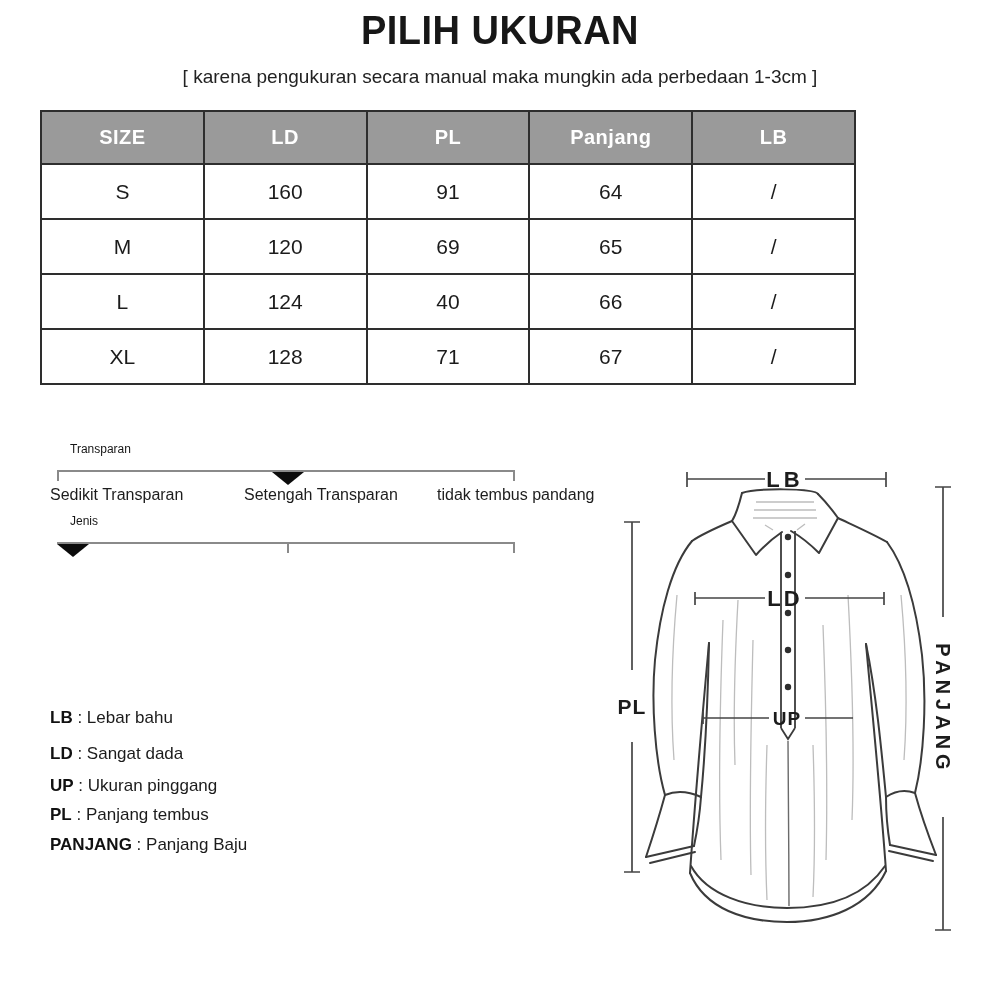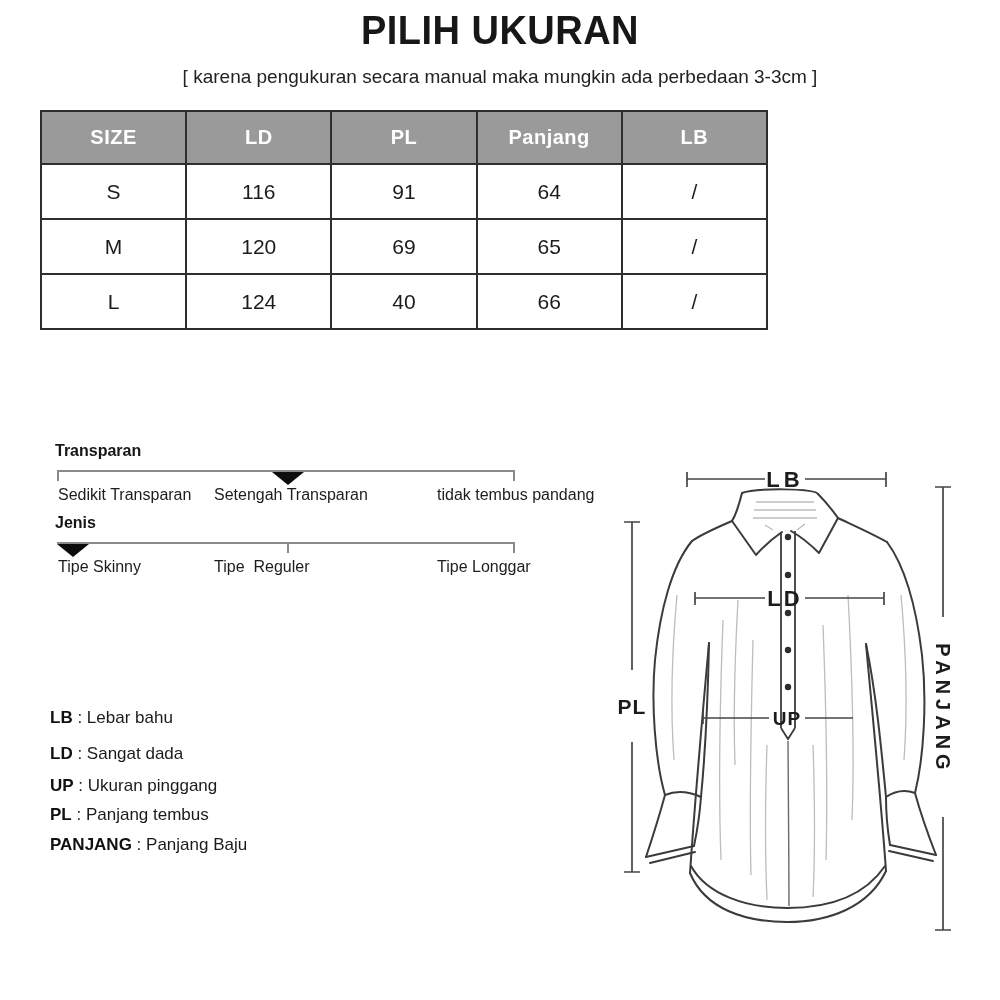--- a/index.html
+++ b/index.html
@@ -11,95 +11,102 @@
     position:absolute; top:8px; left:0; width:1000px; text-align:center;
     font-size:40px; font-weight:700; letter-spacing:0.5px; color:#171717;
     transform:scaleX(0.95);
   }
   .subtitle {
     position:absolute; top:66px; left:0; width:1000px; text-align:center;
     font-size:19px; color:#222222;
   }
 
   table.size-table {
-    position:absolute; left:40px; top:110px; width:728px;
+    position:absolute; left:40px; top:110px; width:816px;
     border-collapse:collapse; table-layout:fixed;
   }
   table.size-table th, table.size-table td {
     border:2px solid #2e2e2e; text-align:center; vertical-align:middle;
   }
   table.size-table th {
     background:#9a9a9a; color:#ffffff; font-size:20px; font-weight:700;
     height:53px; letter-spacing:0.5px;
   }
   table.size-table td { height:55px; font-size:21px; color:#1b1b1b; background:#ffffff; }
 
   .scale { position:absolute; left:50px; width:560px; height:70px; }
-  .scale-title { position:absolute; left:5px; top:0; font-size:16px; font-weight:700; color:#161616; }
+  .scale-title { position:absolute; left:20px; top:0; font-size:12px; font-weight:400; color:#161616; }
   .scale-bar { position:absolute; left:7px; top:28px; width:458px; height:12px; border-top:2px solid #8a8a8a; }
   .tick { position:absolute; top:0; width:0; height:9px; border-left:2px solid #8a8a8a; }
   .tick-left { left:0; }
   .tick-right { left:456px; }
   .tick-mid { left:230px; }
   .marker {
     position:absolute; top:0; width:0; height:0;
     border-left:16px solid transparent; border-right:16px solid transparent;
     border-top:13px solid #0c0c0c;
   }
   .scale-labels { position:absolute; left:0; top:44px; width:560px; height:22px; }
   .scale-labels span { position:absolute; top:0; font-size:16px; color:#1d1d1d; white-space:pre; }
-  .opt-0 { left:8px; }
-  .opt-1 { left:164px; }
+  .opt-0 { left:0; }
+  .opt-1 { left:194px; }
   .opt-2 { left:387px; }
 
   .legend-item { position:absolute; left:50px; font-size:17px; color:#1b1b1b; }
   .legend-item b { font-weight:700; color:#111111; }
   .legend-sep { white-space:pre; }
 
   .diagram { position:absolute; left:605px; top:445px; width:380px; height:520px; }
   .dim-label { font-weight:700; fill:#1c1c1c; }
 </style>
 </head>
 <body>
 
 <div class="page">
 
   <div class="title">PILIH UKURAN</div>
-  <div class="subtitle">[ karena pengukuran secara manual maka mungkin ada perbedaan 3-3cm ]</div>
+  <div class="subtitle">[ karena pengukuran secara manual maka mungkin ada perbedaan 1-3cm ]</div>
 
   <table class="size-table">
     <thead>
       <tr>
         <th>SIZE</th>
         <th>LD</th>
         <th>PL</th>
         <th>Panjang</th>
         <th>LB</th>
       </tr>
     </thead>
     <tbody>
       <tr>
         <td>S</td>
-        <td>116</td>
+        <td>160</td>
         <td>91</td>
         <td>64</td>
         <td>/</td>
       </tr>
       <tr>
         <td>M</td>
         <td>120</td>
         <td>69</td>
         <td>65</td>
         <td>/</td>
       </tr>
       <tr>
         <td>L</td>
         <td>124</td>
         <td>40</td>
         <td>66</td>
+        <td>/</td>
+      </tr>
+      <tr>
+        <td>XL</td>
+        <td>128</td>
+        <td>71</td>
+        <td>67</td>
         <td>/</td>
       </tr>
     </tbody>
   </table>
 
   <div class="scale" style="top:442px;">
     <div class="scale-title">Transparan</div>
     <div class="scale-bar">
       <div class="tick tick-left"></div>
       <div class="tick tick-right"></div>
@@ -111,25 +118,20 @@
       <span class="opt-2">tidak tembus pandang</span>
     </div>
   </div>
 
   <div class="scale" style="top:514px;">
     <div class="scale-title">Jenis</div>
     <div class="scale-bar">
       <div class="tick tick-right"></div>
       <div class="tick tick-mid"></div>
       <div class="marker" style="left:0px;"></div>
-    </div>
-    <div class="scale-labels">
-      <span class="opt-0">Tipe Skinny</span>
-      <span class="opt-1">Tipe  Reguler</span>
-      <span class="opt-2">Tipe Longgar</span>
     </div>
   </div>
 
 
   <div class="legend-item" style="top:708px;">
     <b>LB</b><span class="legend-sep"> : </span><span>Lebar bahu</span>
   </div>
   <div class="legend-item" style="top:744px;">
     <b>LD</b><span class="legend-sep"> : </span><span>Sangat dada</span>
   </div>

